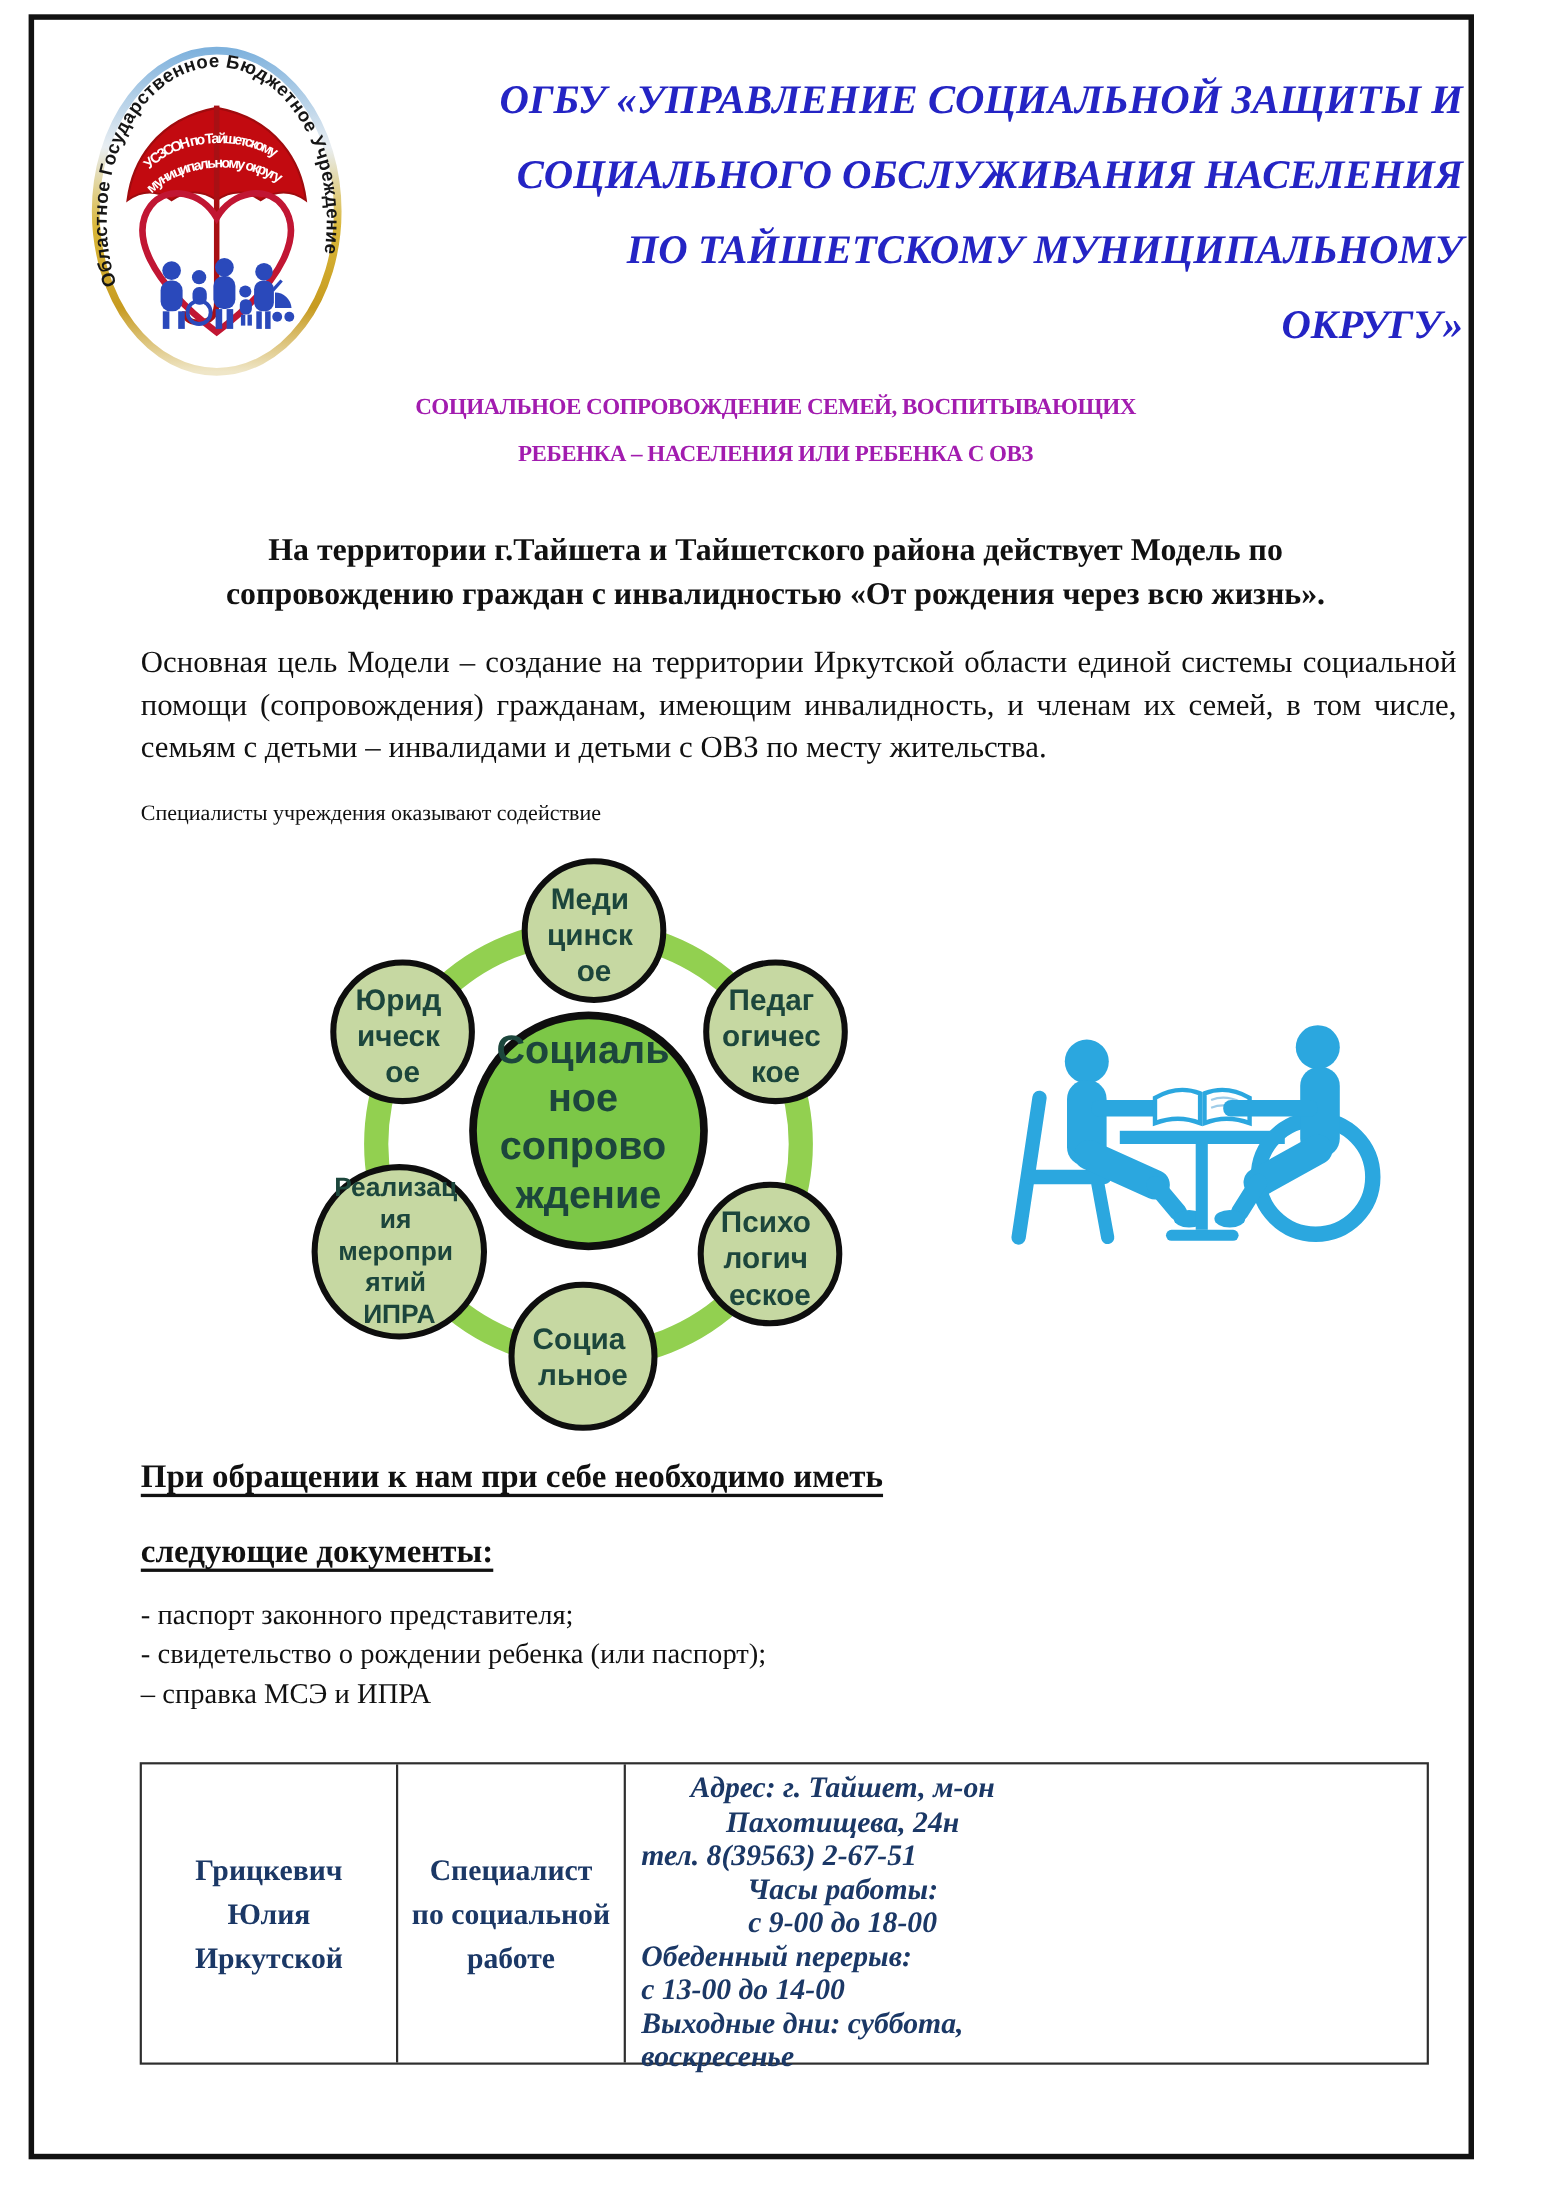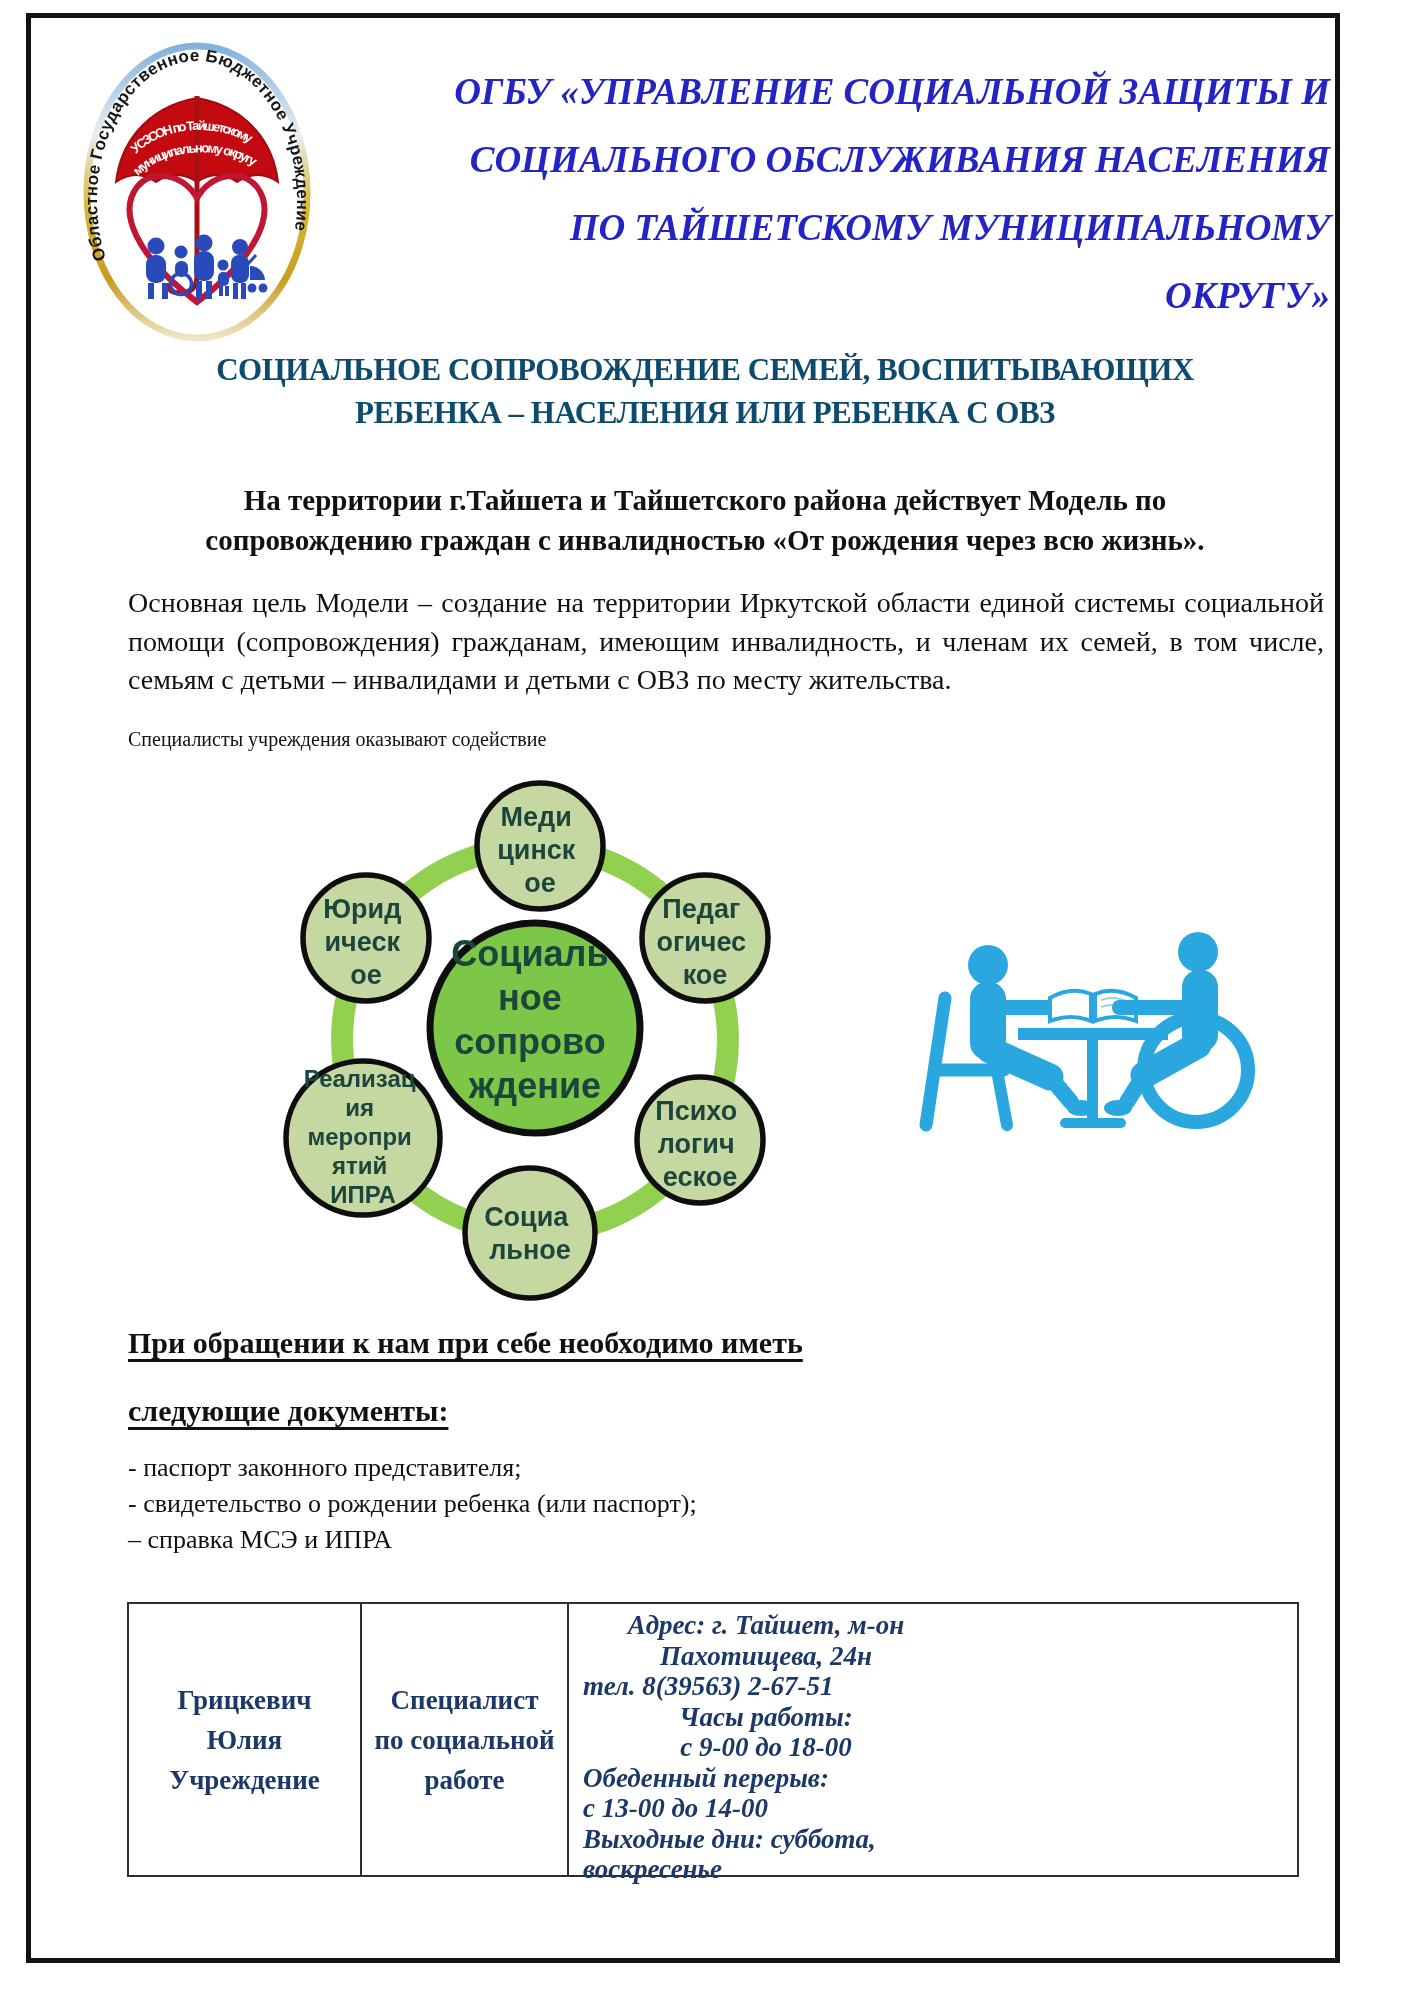--- a/index.html
+++ b/index.html
@@ -5,22 +5,22 @@
   html,body{margin:0;padding:0;background:#ffffff;}
   .page{position:relative;width:1414px;height:2000px;background:#ffffff;overflow:hidden;
         font-family:"Liberation Serif", serif;color:#111;}
   .frame{position:absolute;left:26px;top:13px;width:1304px;height:1940px;border:5px solid #121212;}
   .abs{position:absolute;}
 
   
   .org-title{left:312px;top:58px;width:1018px;text-align:right;color:#2424c4;
              font-style:italic;font-weight:bold;font-size:37px;}
   .org-title .tl{height:68px;line-height:68px;white-space:nowrap;}
-  .red-heading{left:120px;top:348px;width:1170px;text-align:center;color:#0c4a6e;
-               font-weight:bold;font-size:31px;letter-spacing:-0.5px;}
+  .red-heading{left:120px;top:348px;width:1170px;text-align:center;color:#a21caf;
+               font-weight:bold;font-size:21px;letter-spacing:-0.5px;}
   .red-heading .rl{height:43px;line-height:43px;white-space:nowrap;}
 
   .intro-bold{left:110px;top:480px;width:1190px;text-align:center;font-weight:bold;font-size:29px;}
   .intro-bold .bl{height:40px;line-height:40px;white-space:nowrap;}
 
   .goal-para{left:128px;top:584px;width:1196px;font-size:28px;line-height:38.5px;
              text-align:justify;}
   .specialists{left:128px;top:722px;width:1100px;font-size:20px;line-height:34px;}
 
   
@@ -239,21 +239,21 @@
   <div class="abs docs-h docs-h1">При обращении к нам при себе необходимо иметь</div>
   <div class="abs docs-h docs-h2">следующие документы:</div>
   <div class="abs doc-item di0">-  паспорт законного представителя;</div>
   <div class="abs doc-item di1">- свидетельство о рождении ребенка (или паспорт);</div>
   <div class="abs doc-item di2">– справка МСЭ и ИПРА</div>
 
   <div class="abs info-table">
     <div class="cell c2">
       <div class="ln">Грицкевич</div>
       <div class="ln">Юлия</div>
-      <div class="ln">Учреждение</div>
+      <div class="ln">Иркутской</div>
     </div>
     <div class="cell c3">
       <div class="ln">Специалист</div>
       <div class="ln">по социальной</div>
       <div class="ln">работе</div>
     </div>
     <div class="cell c4">
       <div class="ln ctr">Адрес: г. Тайшет, м-он</div>
       <div class="ln ctr">Пахотищева, 24н</div>
       <div class="ln">тел. 8(39563) 2-67-51</div>

